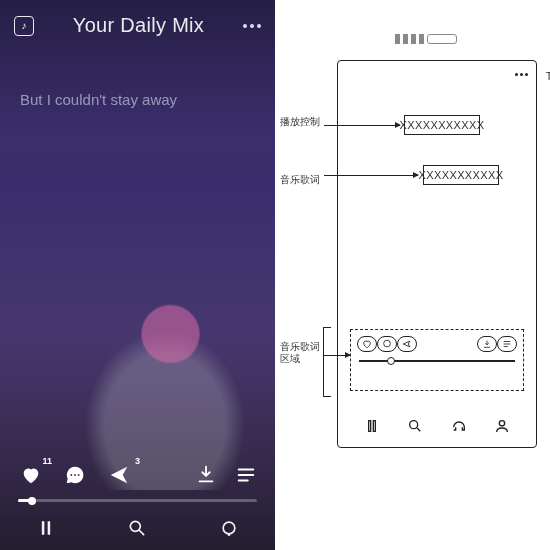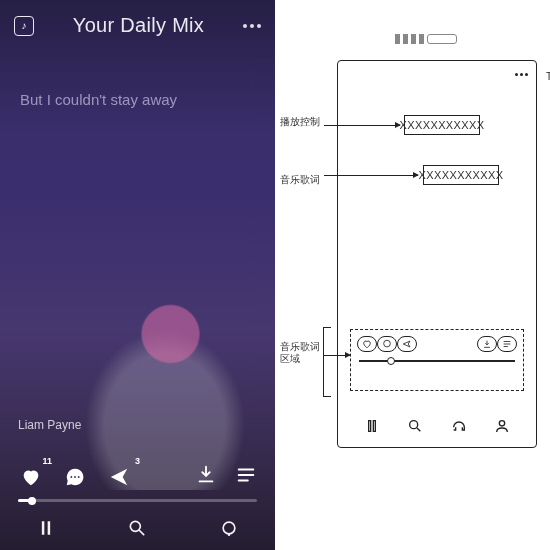--- a/index.html
+++ b/index.html
@@ -33,21 +33,21 @@
 
   .lyrics{position:relative; z-index:2; padding:42px 20px 0;}
   .lyric-main{font-size:22px; font-weight:800; line-height:1.22; letter-spacing:.2px;}
   .lyric-sub{margin-top:12px; font-size:15px; font-weight:400; color:rgba(200,195,225,.7);}
 
   .track{position:absolute; left:18px; bottom:118px; z-index:2;}
   .t-title{font-size:14px; font-weight:700;}
   .t-artist{font-size:12px; color:rgba(255,255,255,.75); font-weight:500; margin-top:2px;}
 
   .actions{position:absolute; left:0; right:0; bottom:62px; z-index:2; display:flex; align-items:center; gap:18px; padding:0 18px;}
-  .ico{position:relative; width:26px; height:26px; display:flex; align-items:flex-end; justify-content:center;}
+  .ico{position:relative; width:26px; height:26px; display:flex; align-items:center; justify-content:center;}
   .ico.filled svg path{fill:#fff;}
   .badge{position:absolute; top:-6px; right:-8px; font-size:9px; font-weight:700; background:transparent;}
   .spacer{flex:1;}
   .dl, .list{width:22px;height:22px;}
 
   .progress{position:absolute; left:18px; right:18px; bottom:48px; z-index:2; height:3px; background:rgba(255,255,255,.28); border-radius:2px;}
   .progress .fill{height:100%; width:6%; background:#fff; border-radius:2px; position:relative;}
   .progress .knob{position:absolute; right:-4px; top:50%; transform:translateY(-50%); width:8px;height:8px;border-radius:50%;background:#fff;}
 
   .tabbar{position:absolute; left:0; right:0; bottom:0; height:44px; z-index:2; display:flex; align-items:center; justify-content:space-around;}
@@ -102,21 +102,20 @@
           <i></i>
           <i></i>
         </div>
     </div>
 
     <div class="lyrics">
       <div class="lyric-sub">But I couldn't stay away</div>
     </div>
 
     <div class="track">
-      <div class="t-artist">Liam Payne</div>
     </div>
 
     <div class="actions">
       <div class="ico filled">
         <svg width="22" height="22" viewBox="0 0 24 24">
             <path d="M12 21s-8-5.3-8-11a5 5 0 0 1 8-4 5 5 0 0 1 8 4c0 5.7-8 11-8 11z"></path>
           </svg>
         <span class="badge">11</span>
       </div>
       <div class="ico filled">

